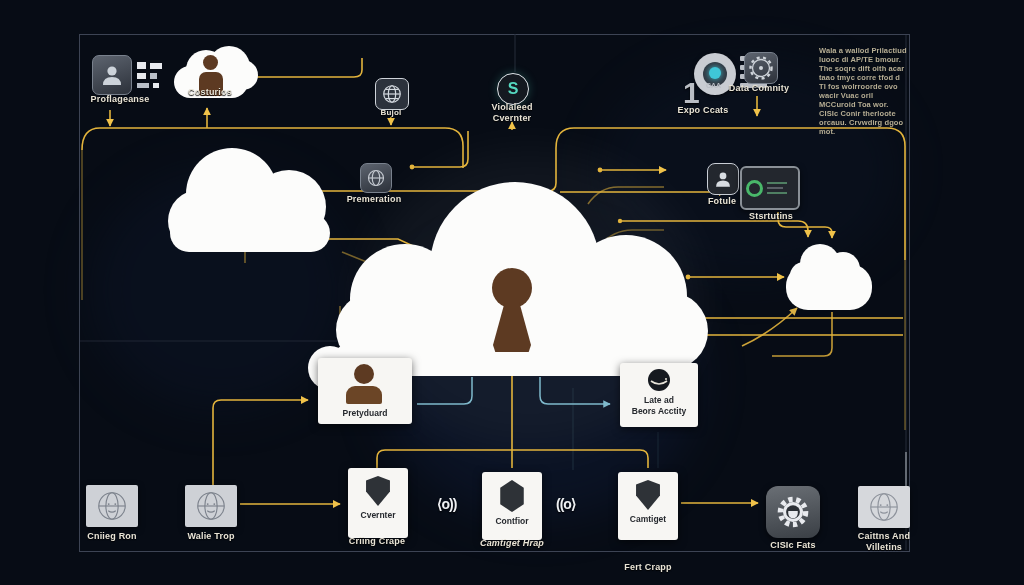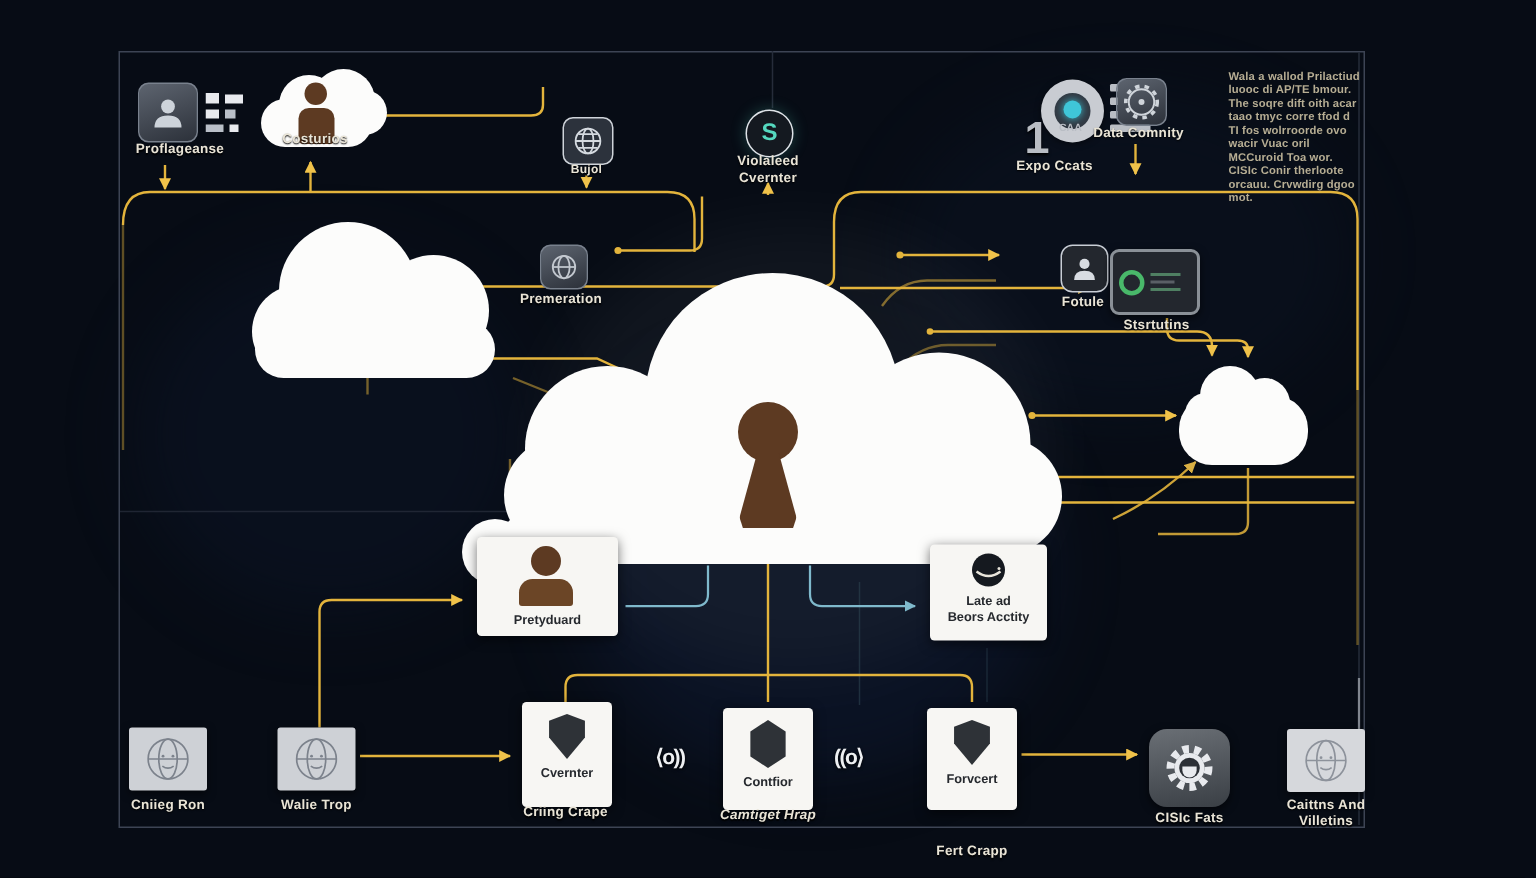--- a/index.html
+++ b/index.html
@@ -285,21 +285,21 @@
   <div class="card shieldcard" style="left:482px;top:472px;width:60px;height:60px;">
     <div class="hexshield"></div>
     <div class="lbl-dark">Contfior</div>
   </div>
   <div class="lbl" style="left:462px;top:538px;width:100px;font-style:italic;">Camtiget Hrap</div>
 
   <div class="bracket" style="left:556px;top:496px;">((o⟩</div>
 
   <div class="card shieldcard" style="left:618px;top:472px;width:60px;height:60px;">
     <div class="shield"></div>
-    <div class="lbl-dark">Forvcert</div>
+    <div class="lbl-dark">Camtiget</div>
   </div>
   <div class="lbl" style="left:598px;top:538px;width:100px;margin-top:24px;">Fert Crapp</div>
 
   <div class="abs" style="left:766px;top:486px;width:54px;height:52px;border-radius:12px;background:linear-gradient(170deg,#6a6f75,#3a3f45);z-index:6;box-shadow:0 2px 6px rgba(0,0,0,.6);display:flex;align-items:center;justify-content:center;">
     <svg width="38" height="38" viewBox="0 0 36 36">
       <circle cx="18" cy="18" r="12" fill="none" stroke="#e8eaee" stroke-width="5" stroke-dasharray="4 3.4"></circle>
       <circle cx="18" cy="18" r="9.5" fill="#e8eaee"></circle>
       <circle cx="18" cy="18" r="6.5" fill="#2c3036"></circle>
       <path d="M13.5 17 h9 v2.5 a4.5 4.5 0 0 1 -9 0 Z" fill="#e8eaee"></path>
     </svg>

